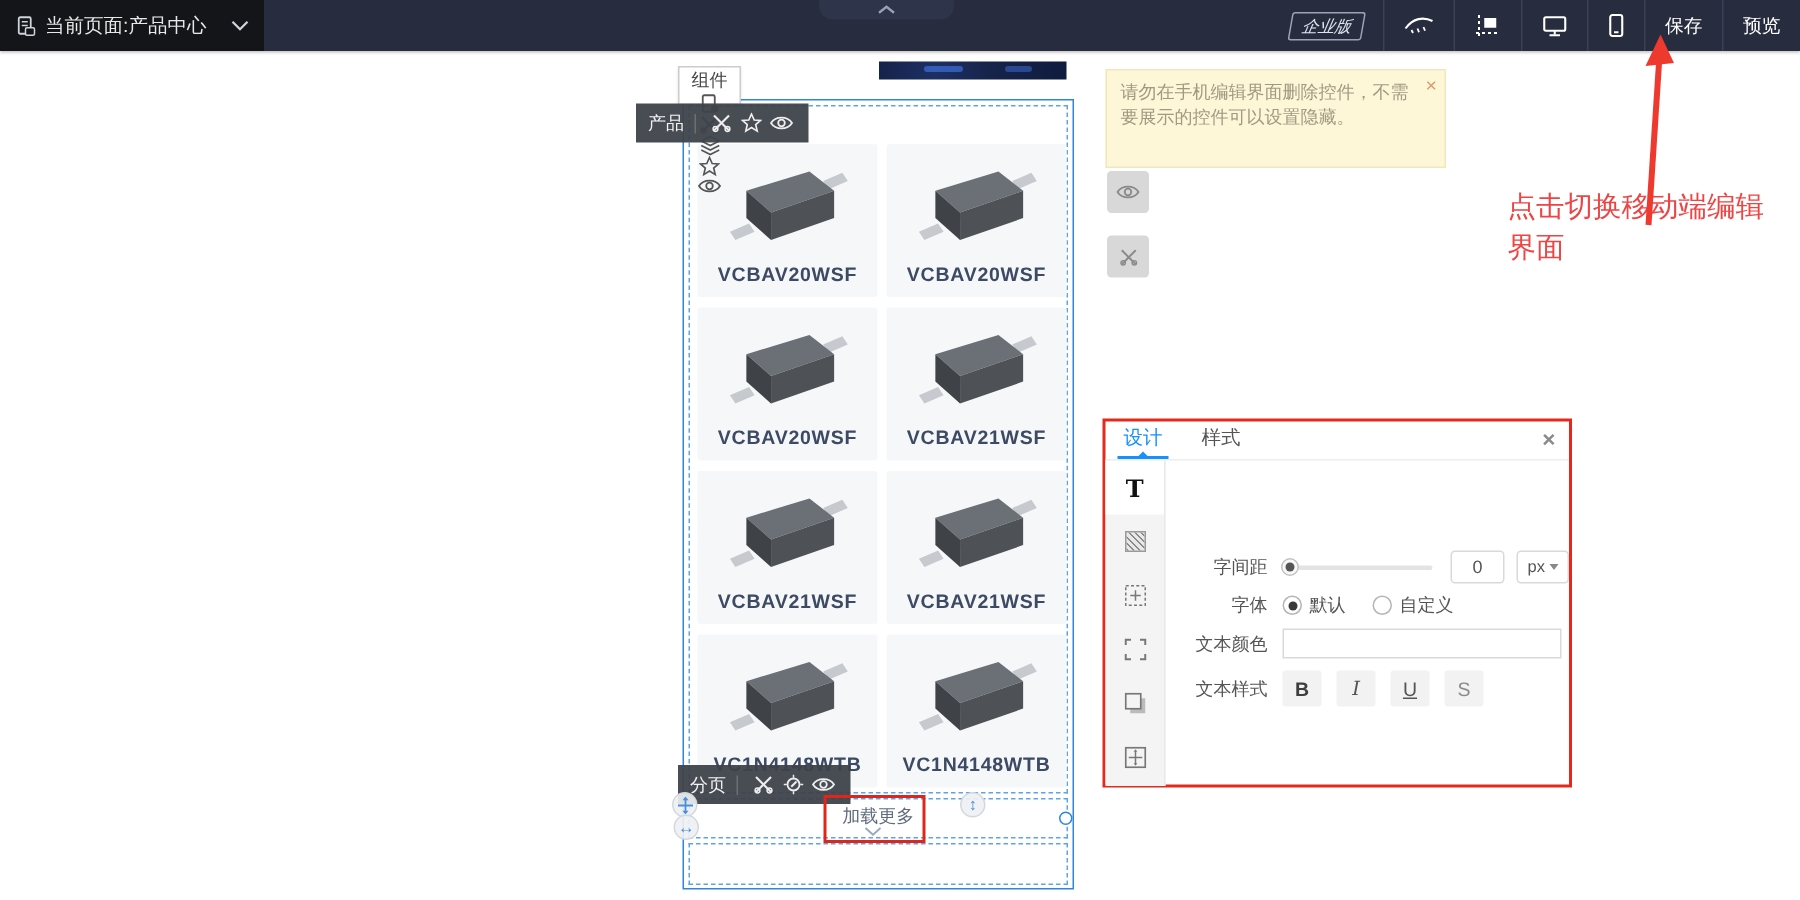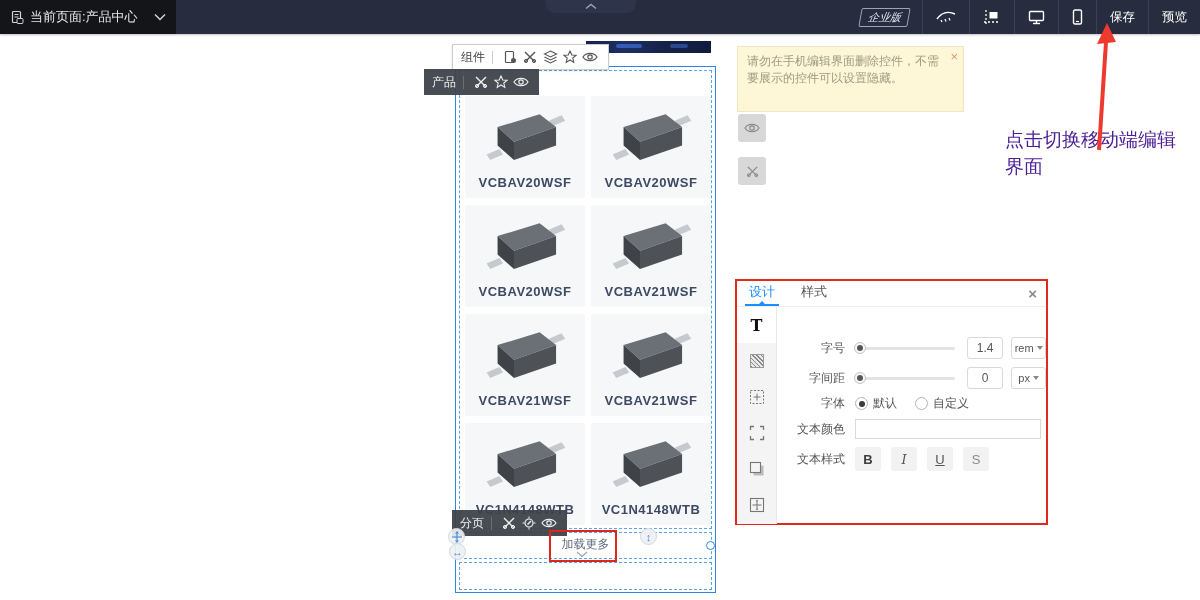--- a/index.html
+++ b/index.html
@@ -47,21 +47,21 @@
   .product-card svg { margin-bottom:4px; }
   .product-label { font-size:13px; font-weight:bold; color:#3d4a63; letter-spacing:.5px; }
 
   
   .mini-toolbar { position:absolute; height:26px; display:flex; align-items:center;
     font-size:12px; z-index:12; padding:0 8px; cursor:pointer; }
   .mini-toolbar .sep { width:1px; height:13px; margin:0 7px; }
   .mini-toolbar .tico { display:flex; align-items:center; justify-content:center;
     width:20px; height:20px; }
   .tb-light { background:#fff; border:1px solid #ccc; color:#444;
-    box-shadow:0 1px 2px rgba(0,0,0,.12); }
+    box-shadow:0 1px 2px rgba(0,0,0,.12);flex-direction:column; }
   .tb-light .sep { background:#ccc; }
   .tb-dark { background:rgba(62,66,74,.95); color:#f2f2f2; }
   .tb-dark .sep { background:#6a6e76; }
   .comp-toolbar { left:452px; top:44px; }
   .prod-toolbar { left:424px; top:69px; }
   .page-toolbar { left:452px; top:510px; }
 
   .loadmore-text { position:absolute; left:459px; top:536px; width:253px; text-align:center;
     font-size:12px; color:#5f6b7d; z-index:7; }
   .loadmore-chev { position:absolute; left:576px; top:551px; z-index:7; }
@@ -142,21 +142,21 @@
   .stybtn.i { font-style:italic; font-family:"DejaVu Serif","Liberation Serif",serif; }
   .stybtn.u { text-decoration:underline; }
   .stybtn.s { color:#8a8a8a; }
   .pos-box { margin-left:10px; width:32px; height:22px; border:1px solid #d9d9d9;
     border-radius:3px; display:flex; align-items:center; justify-content:center;
     font-size:11px; color:#555; cursor:pointer; background:#fff; }
   .alicon { margin-left:13px; cursor:pointer; display:flex; }
 
   
   .annotation { position:absolute; left:1005px; top:126px; width:180px; font-size:19px;
-    line-height:27px; color:#4c1d95; z-index:30; }
+    line-height:27px; color:#ef4444; z-index:30;font-family:Liberation Mono, monospace; }
   .overlay-svg { position:absolute; top:0; left:0; width:1200px; height:600px;
     pointer-events:none; z-index:50; }
 </style>
 </head>
 <body>
 
 <div class="stage">
 
   <div class="topbar">
     <div class="page-dropdown">
@@ -486,31 +486,20 @@
               <rect x="1.5" y="1.5" width="13" height="13" fill="none" stroke="#777" stroke-width="1.1"></rect>
               <line x1="8" y1="3.5" x2="8" y2="12.5" stroke="#777"></line>
               <line x1="3.5" y1="8" x2="12.5" y2="8" stroke="#777"></line>
               <polygon points="8,2.5 6.8,4.2 9.2,4.2" fill="#777"></polygon>
               <polygon points="8,13.5 6.8,11.8 9.2,11.8" fill="#777"></polygon>
             </svg>
         </div>
       </div>
 
       <div class="form">
-        <div class="frow" style="top:30px;">
-          <span class="flabel">字号</span>
-          <span class="slider">
-              <span class="knob"></span>
-            </span>
-          <span class="val-input">1.4</span>
-          <span class="unit-select">
-            <span>rem</span>
-              <span class="caret"></span>
-          </span>
-        </div>
 
         <div class="frow" style="top:60px;">
           <span class="flabel">字间距</span>
           <span class="slider">
               <span class="knob"></span>
             </span>
           <span class="val-input">0</span>
           <span class="unit-select">
             <span>px</span>
               <span class="caret"></span>

